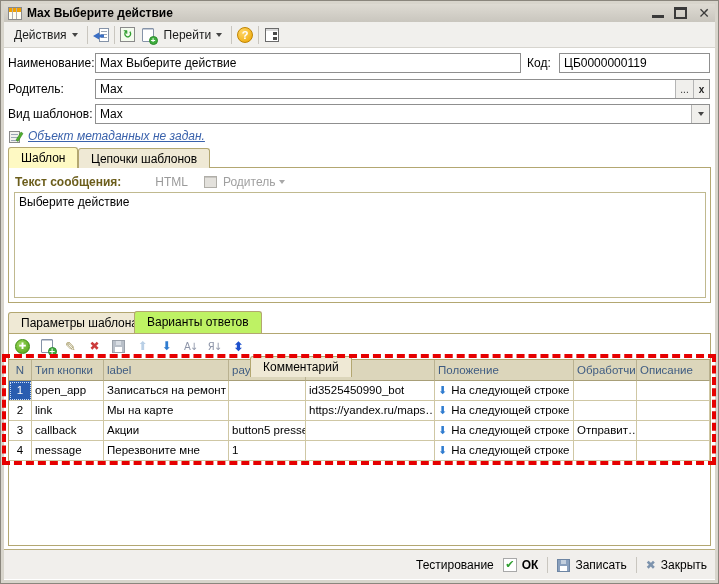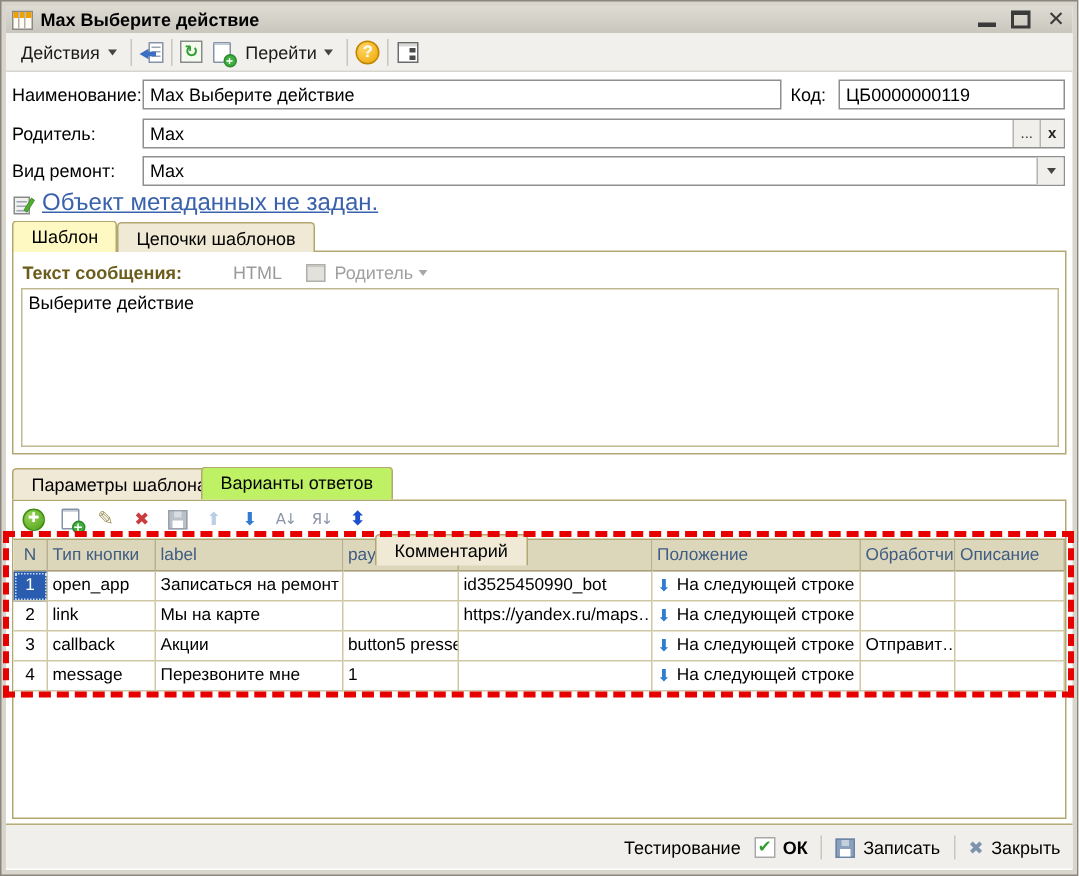--- a/index.html
+++ b/index.html
@@ -46,21 +46,21 @@
   
   .flabel { position:absolute; left:8px; height:20px; line-height:20px; white-space:nowrap; }
   .field { position:absolute; height:20px; border:1px solid #8f8f8f; background:#fff;
            display:flex; align-items:stretch; }
   .field .val { flex:1; padding:0 4px; line-height:18px; white-space:nowrap; overflow:hidden; }
   .fbtn { width:18px; border-left:1px solid #b5b5b5; background:#f0efec; display:flex; align-items:center;
           justify-content:center; font-size:10px; color:#333; cursor:default; }
   .fbtn.clear { width:16px; font-weight:bold; font-size:10px; color:#222; }
 
   .meta-link { position:absolute; left:8px; top:128px; display:flex; align-items:center; gap:4px; height:16px; }
-  .meta-link a { color:#3a62ac; text-decoration:underline; font-size:16px; cursor:pointer; }
+  .meta-link a { color:#3a62ac; text-decoration:underline; font-size:12px; cursor:pointer;font-style:italic; }
 
   
   .tab { position:absolute; height:21px; border:1px solid #b3a771; border-bottom:none;
          border-radius:3px 3px 0 0; background:#efe9d5; padding:0 12px; line-height:20px;
          text-align:center; white-space:nowrap; cursor:default; z-index:3; }
   .tab.active-white { background:#fef9c3; }
   .tab.active-yellow { background:#bef264; }
 
   .panel { position:absolute; border:1px solid #b3a771; background:#fff; }
 
@@ -190,21 +190,21 @@
     <span class="val">ЦБ0000000119</span>
   </div>
 
   <span class="flabel" style="top:79px;">Родитель:</span>
   <div class="field" style="left:95px; top:79px; width:615px;">
     <span class="val">Max</span>
     <span class="fbtn">...</span>
     <span class="fbtn clear">x</span>
   </div>
 
-  <span class="flabel" style="top:104px;">Вид ремонт:</span>
+  <span class="flabel" style="top:104px;">Вид шаблонов:</span>
   <div class="field" style="left:95px; top:104px; width:615px;">
     <span class="val">Max</span>
     <span class="fbtn">
       <span class="caret-down"></span>
     </span>
   </div>
 
   <div class="meta-link">
     <svg width="16" height="15">
       <rect x="1.5" y="2.5" width="10" height="11" fill="#f2f1ee" stroke="#8a8a8a"></rect>

